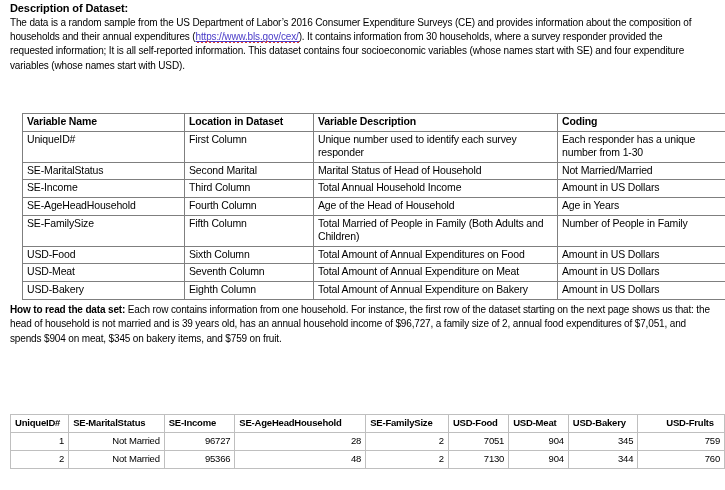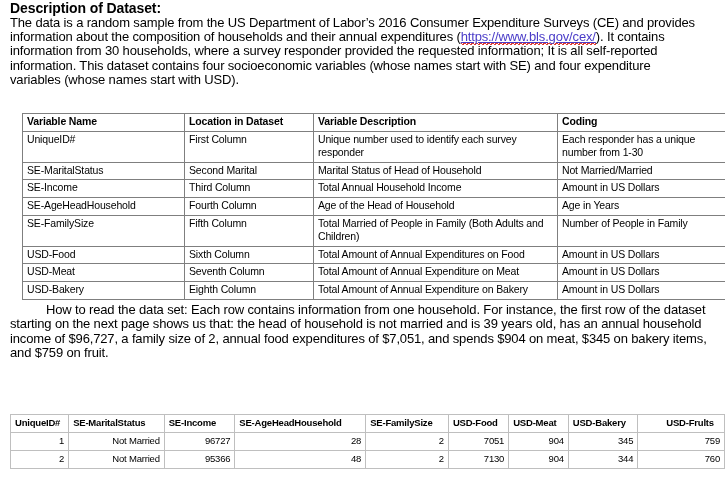--- a/index.html
+++ b/index.html
@@ -20,32 +20,32 @@
     left: 0; top: 0;
     width: 725px;
     height: 490px;
     padding: 0;
   }
   .block {
     position: absolute;
   }
 
   .heading {
-    font-size: 14px;
+    font-size: 11px;
     font-weight: bold;
     line-height: 13.5px;
     letter-spacing: -0.1px;
   }
   .para {
-    font-size: 13px;
+    font-size: 10px;
     line-height: 14.4px;
     letter-spacing: -0.15px;
     text-align: left;
   }
-  .para b { font-weight: normal; margin-left: 36px; }
+  .para b { font-weight: bold; }
 
   a.link {
     color: #4a3cc8;
     text-decoration: underline;
     text-decoration-color: #4a3cc8;
   }
   .spell {
     
     background-image:
       repeating-linear-gradient(135deg,

